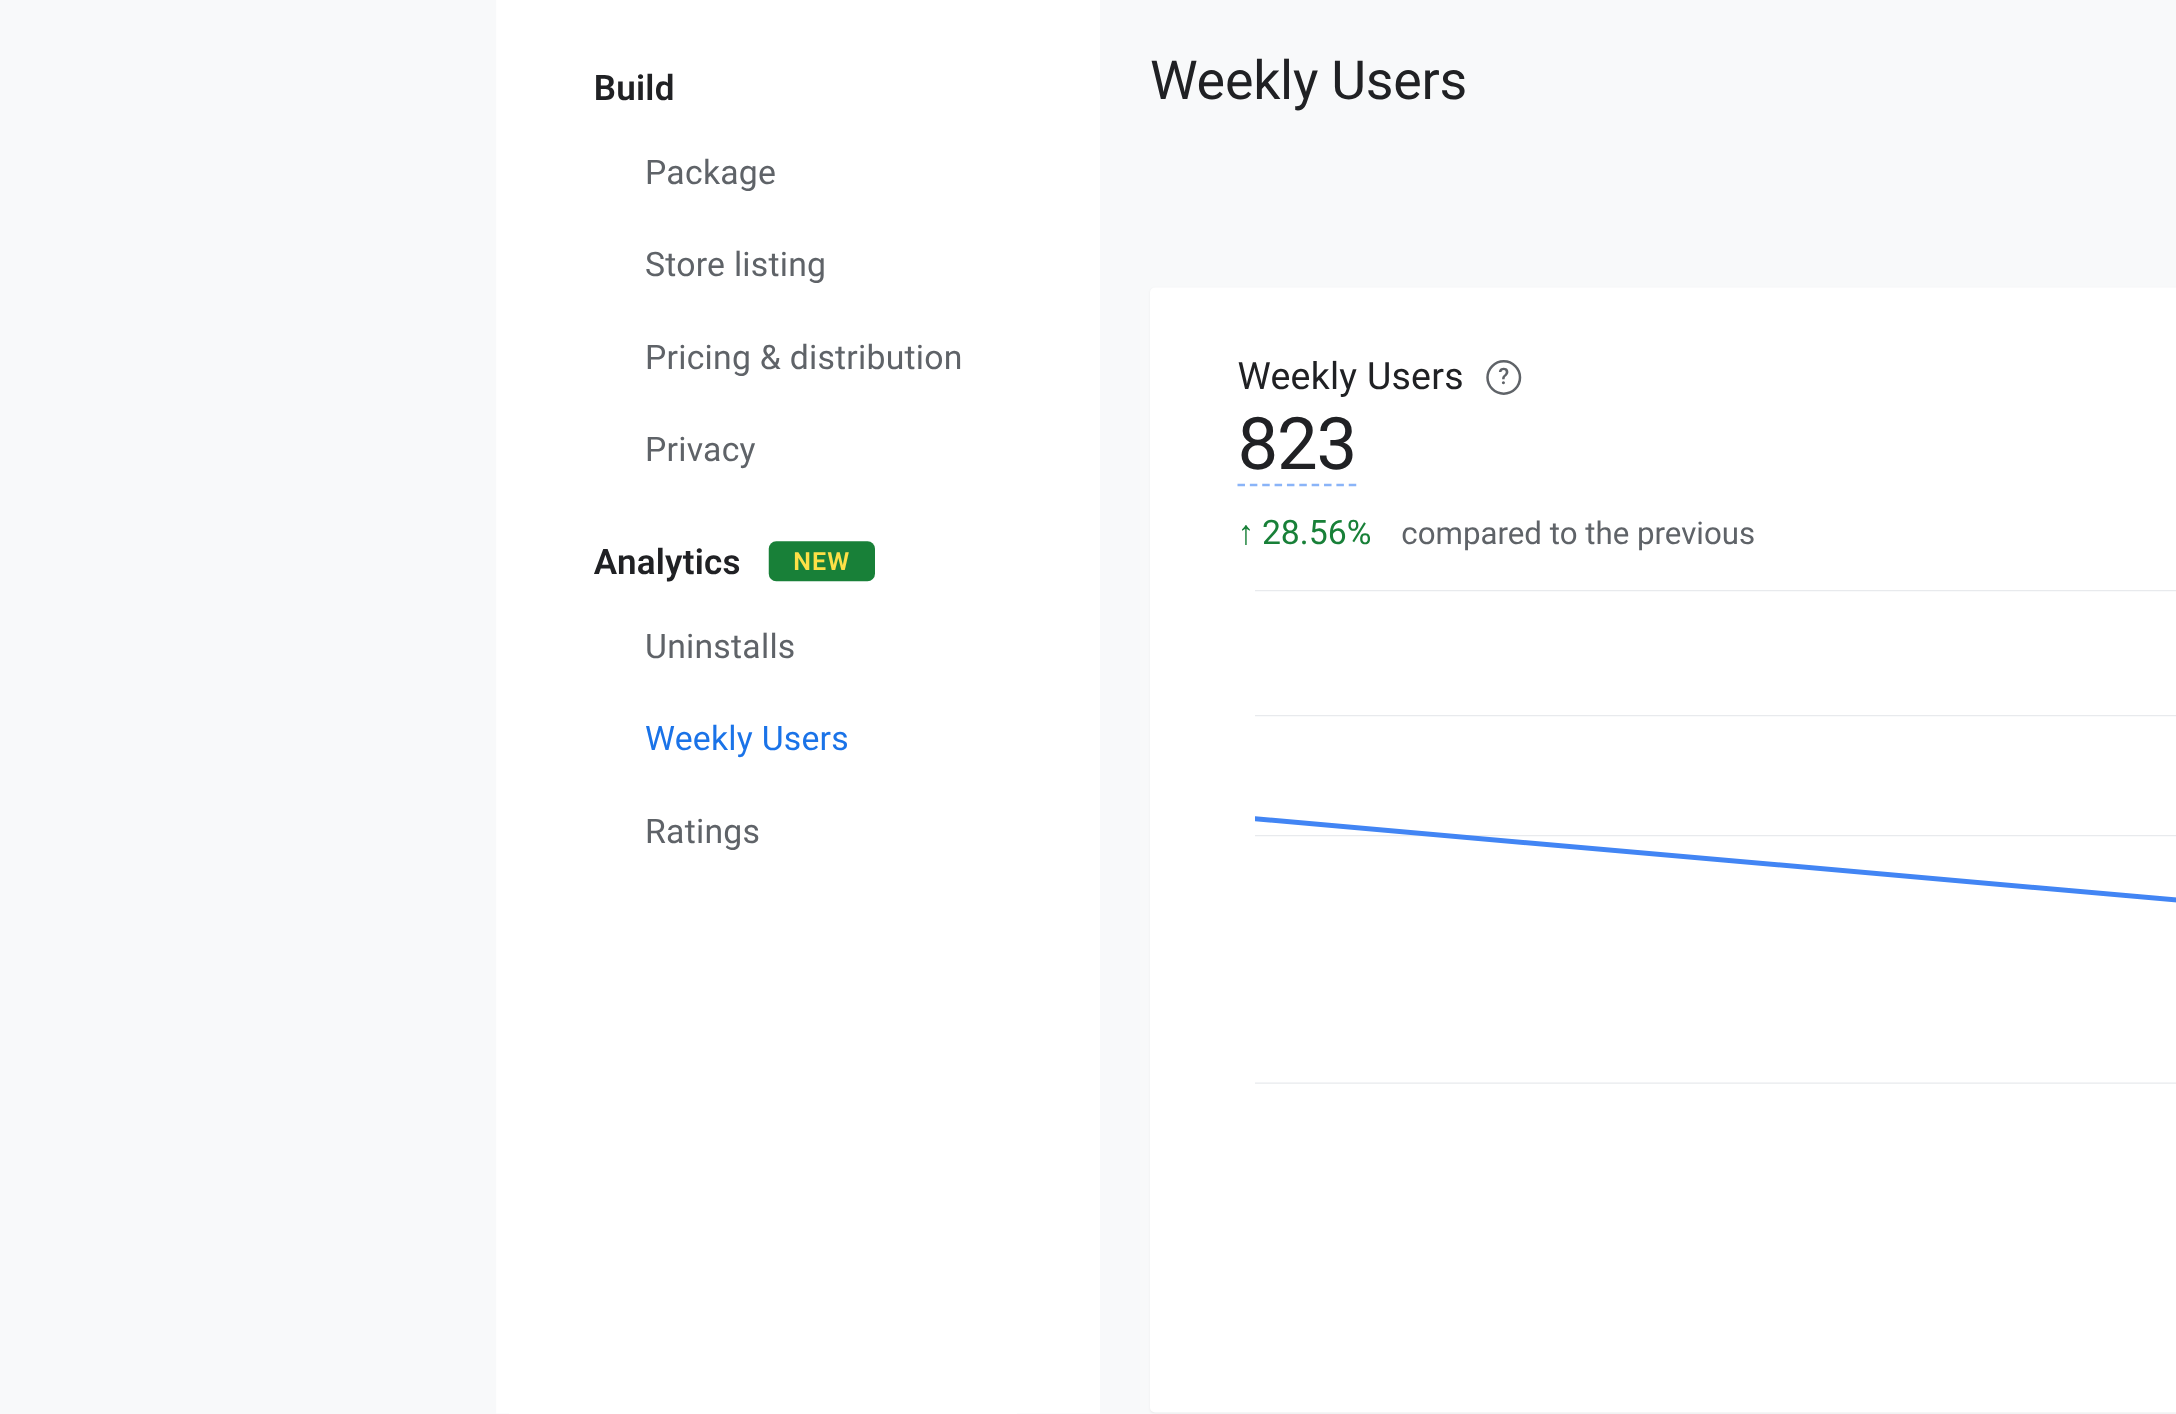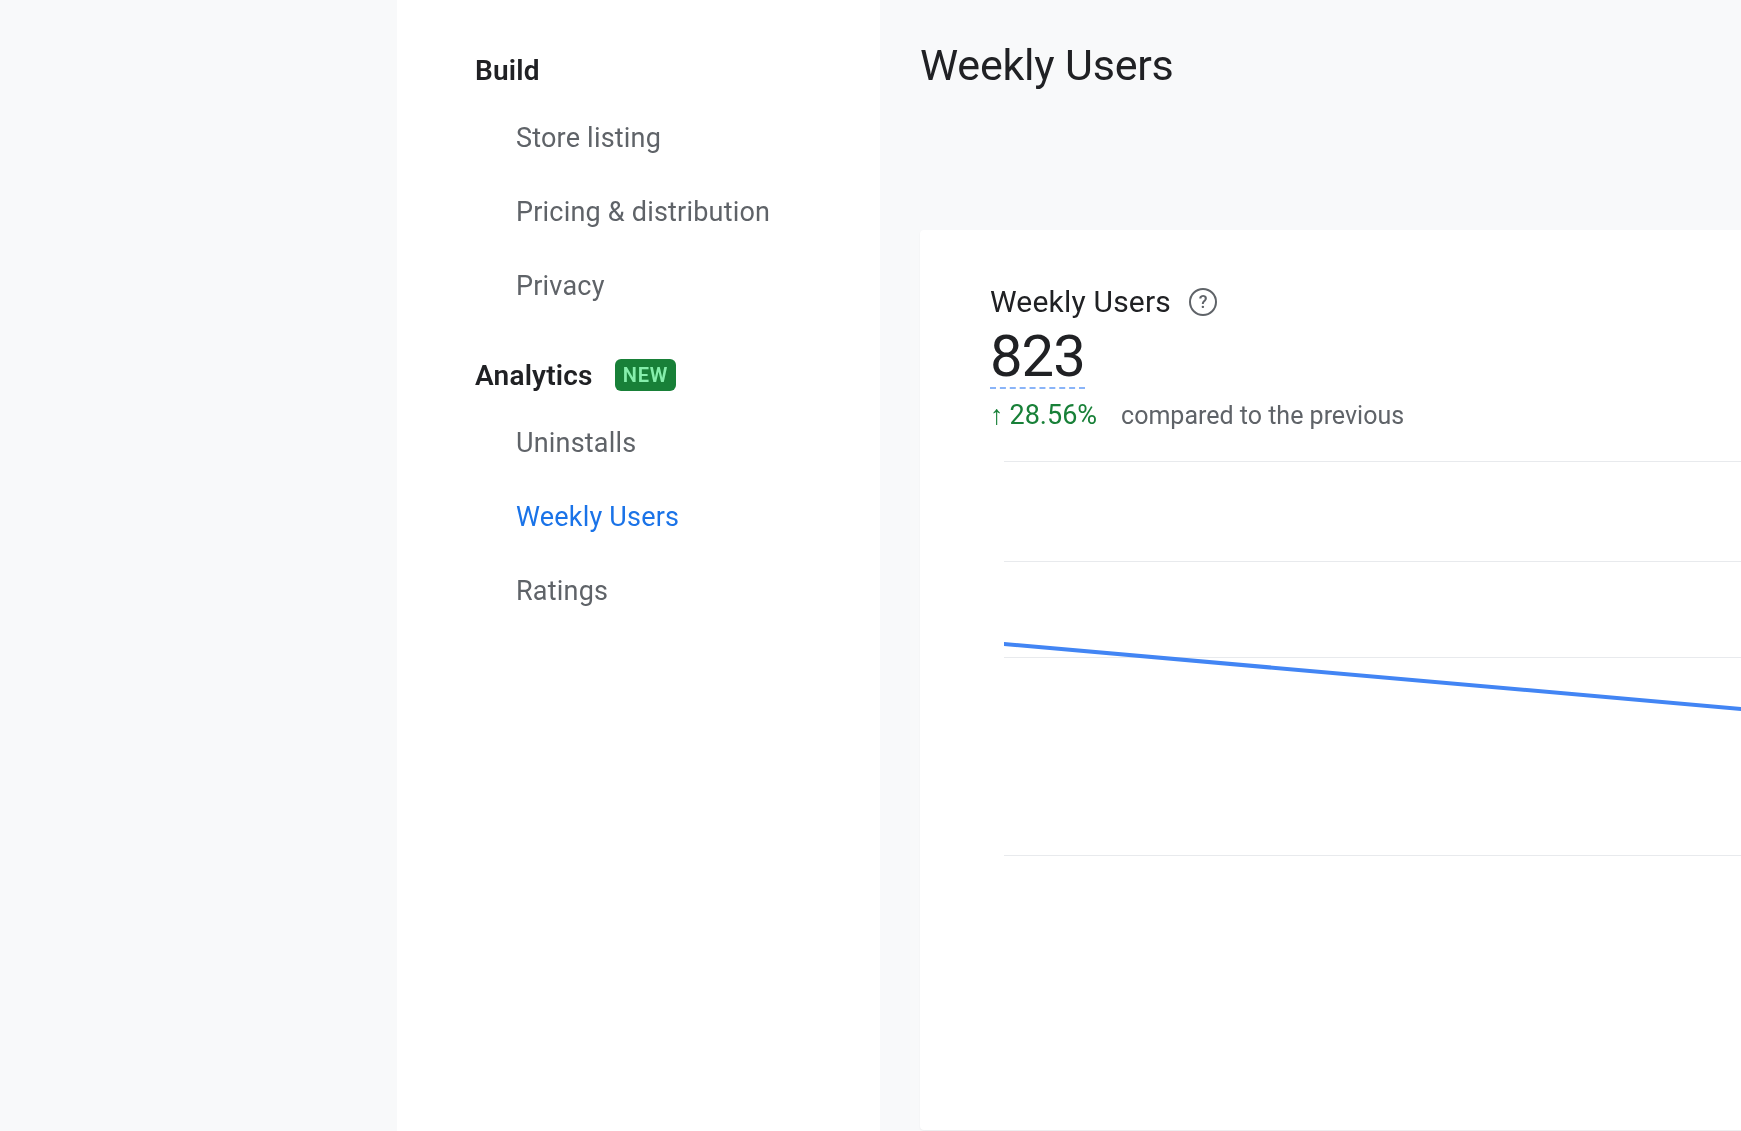--- a/index.html
+++ b/index.html
@@ -44,24 +44,24 @@
       font-weight: 400;
       color: #5f6368;
       cursor: pointer;
       letter-spacing: 0.2px;
     }
     .nav-item.active {
       color: #1a73e8;
     }
     .badge-new {
       background: #188038;
-      color: #86efac;
+      color: #fde047;
       font-size: 20px;
       font-weight: 600;
-      padding: 4px 8px;
+      padding: 4px 20px;
       border-radius: 6px;
       letter-spacing: 0.8px;
     }
     .main {
       flex: 1;
       background: #f8f9fa;
       padding: 40px 0 0 40px;
       position: relative;
     }
     .page-title {
@@ -106,21 +106,21 @@
     }
     .big-number {
       font-size: 58px;
       font-weight: 400;
       color: #202124;
       letter-spacing: -1px;
       border-bottom: 2px dashed #8ab4f8;
       display: inline-block;
       padding-bottom: 2px;
       line-height: 1;
-      margin-bottom: 10px;
+      margin-bottom: 21px;
     }
     .change-row {
       display: flex;
       align-items: baseline;
       gap: 24px;
     }
     .change-positive {
       color: #188038;
       font-size: 27px;
       font-weight: 400;
@@ -164,20 +164,21 @@
 </head>
 <body>
 
 <div class="left-gutter"></div>
 
 <nav class="sidebar">
 
   <div class="section-header">
     <span class="section-title">Build</span>
   </div>
+  <div class="nav-item">Package</div>
   <div class="nav-item">Store listing</div>
   <div class="nav-item">Pricing &amp; distribution</div>
   <div class="nav-item">Privacy</div>
 
   <div class="sections-gap"></div>
 
   <div class="section-header">
     <span class="section-title">Analytics</span>
     <span class="badge-new">NEW</span>
   </div>

